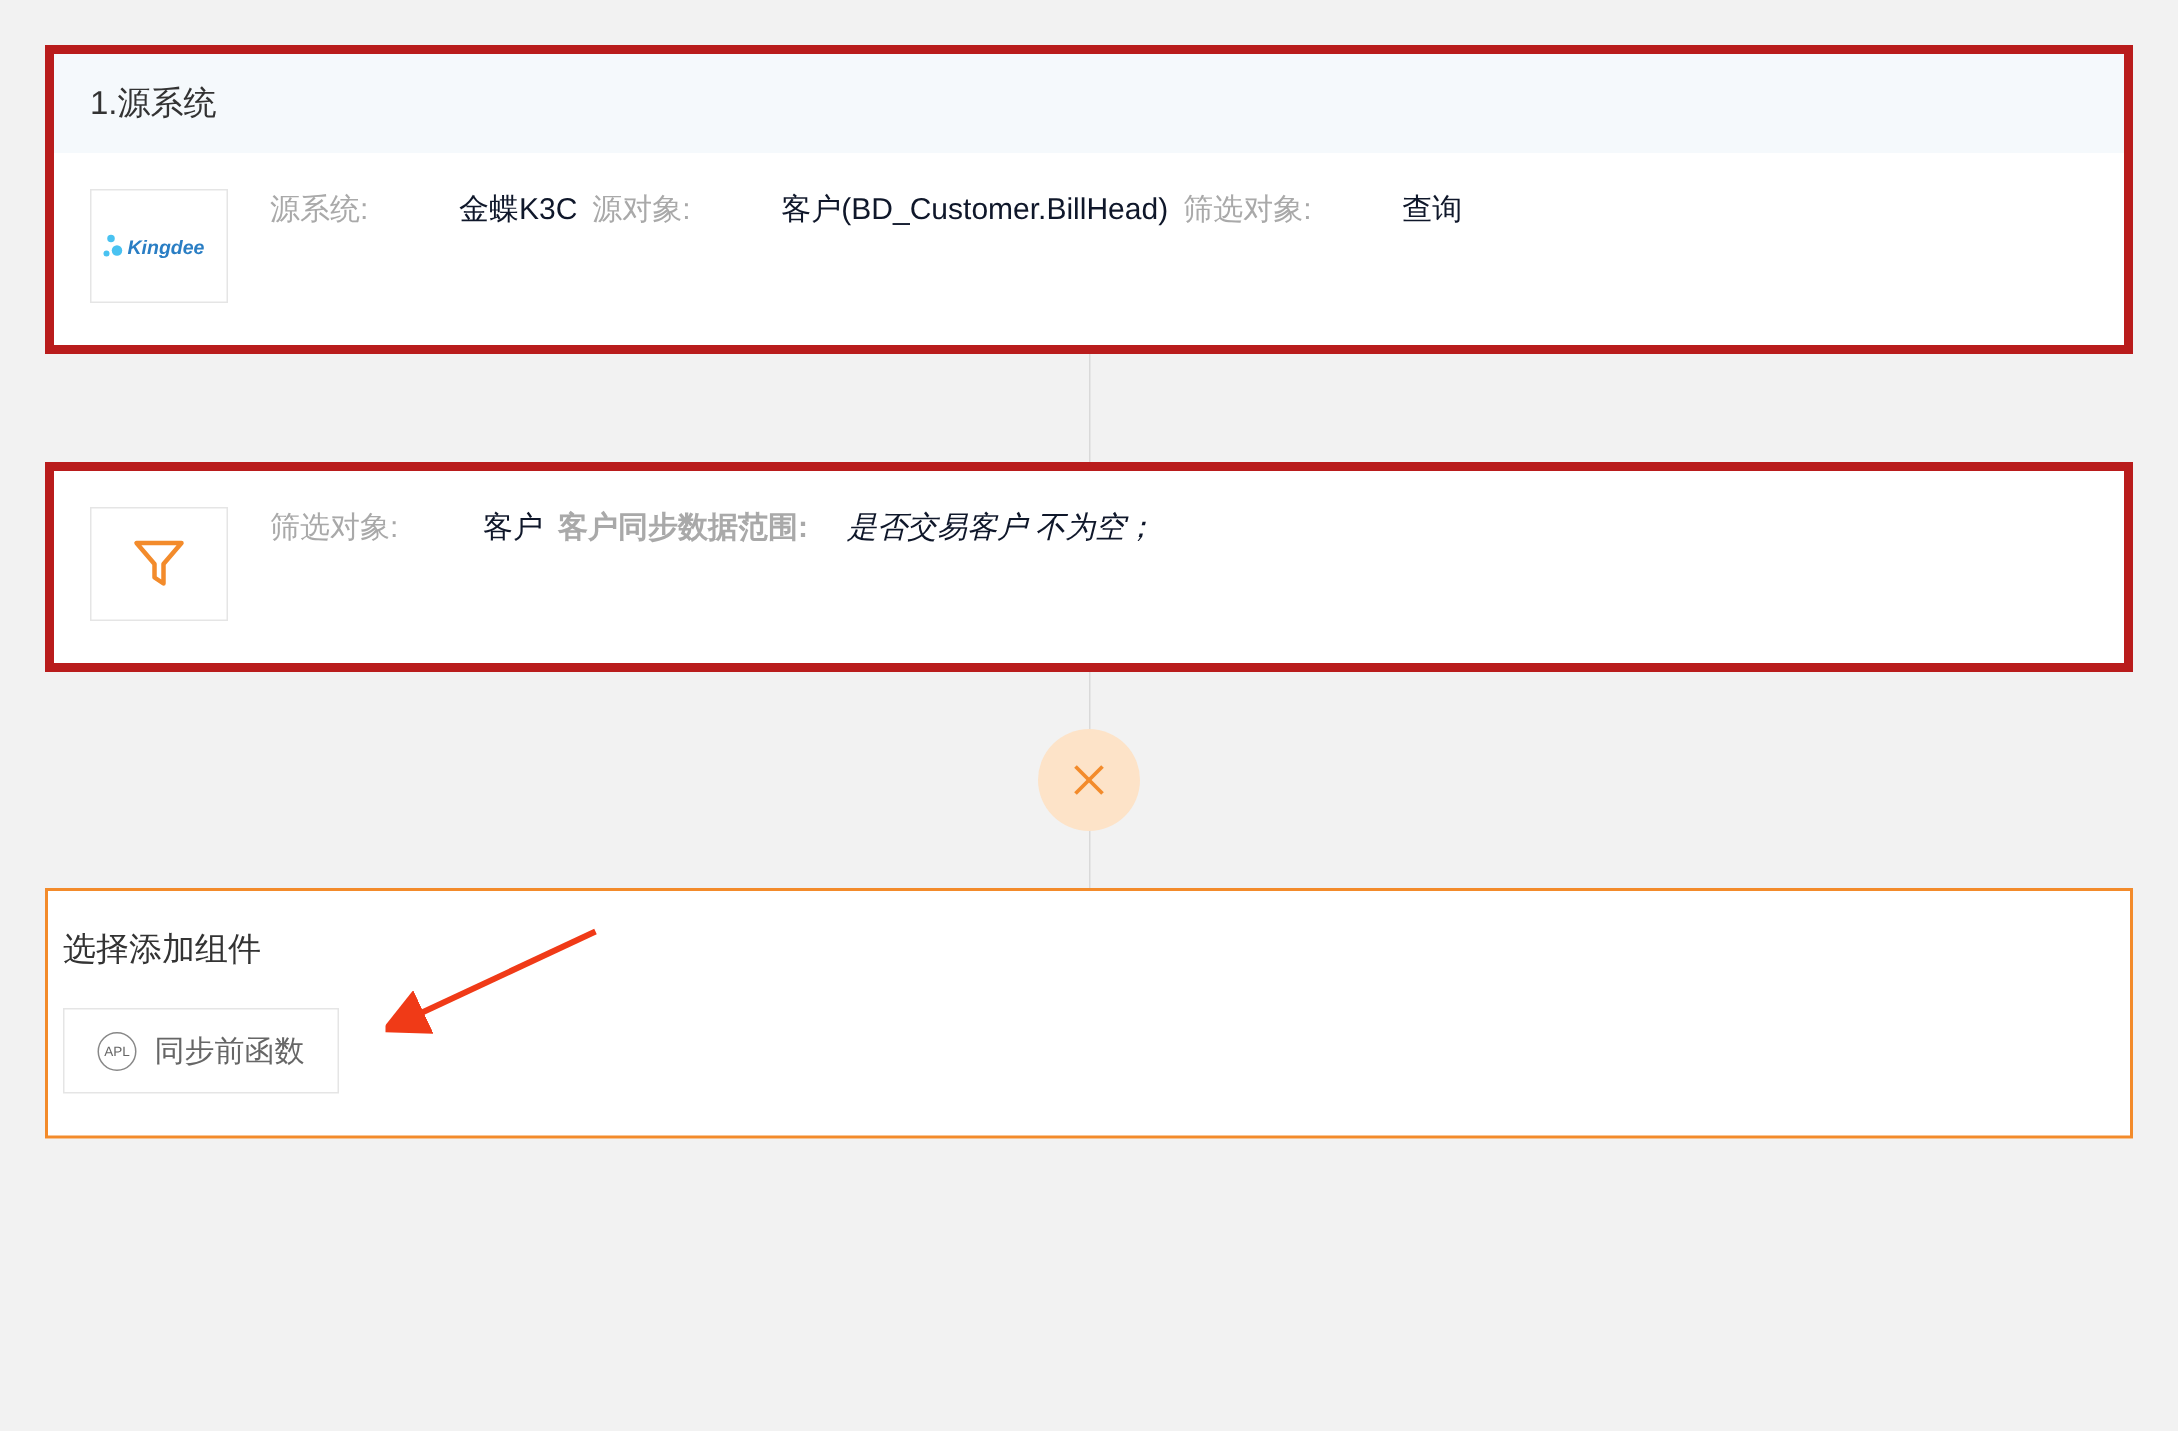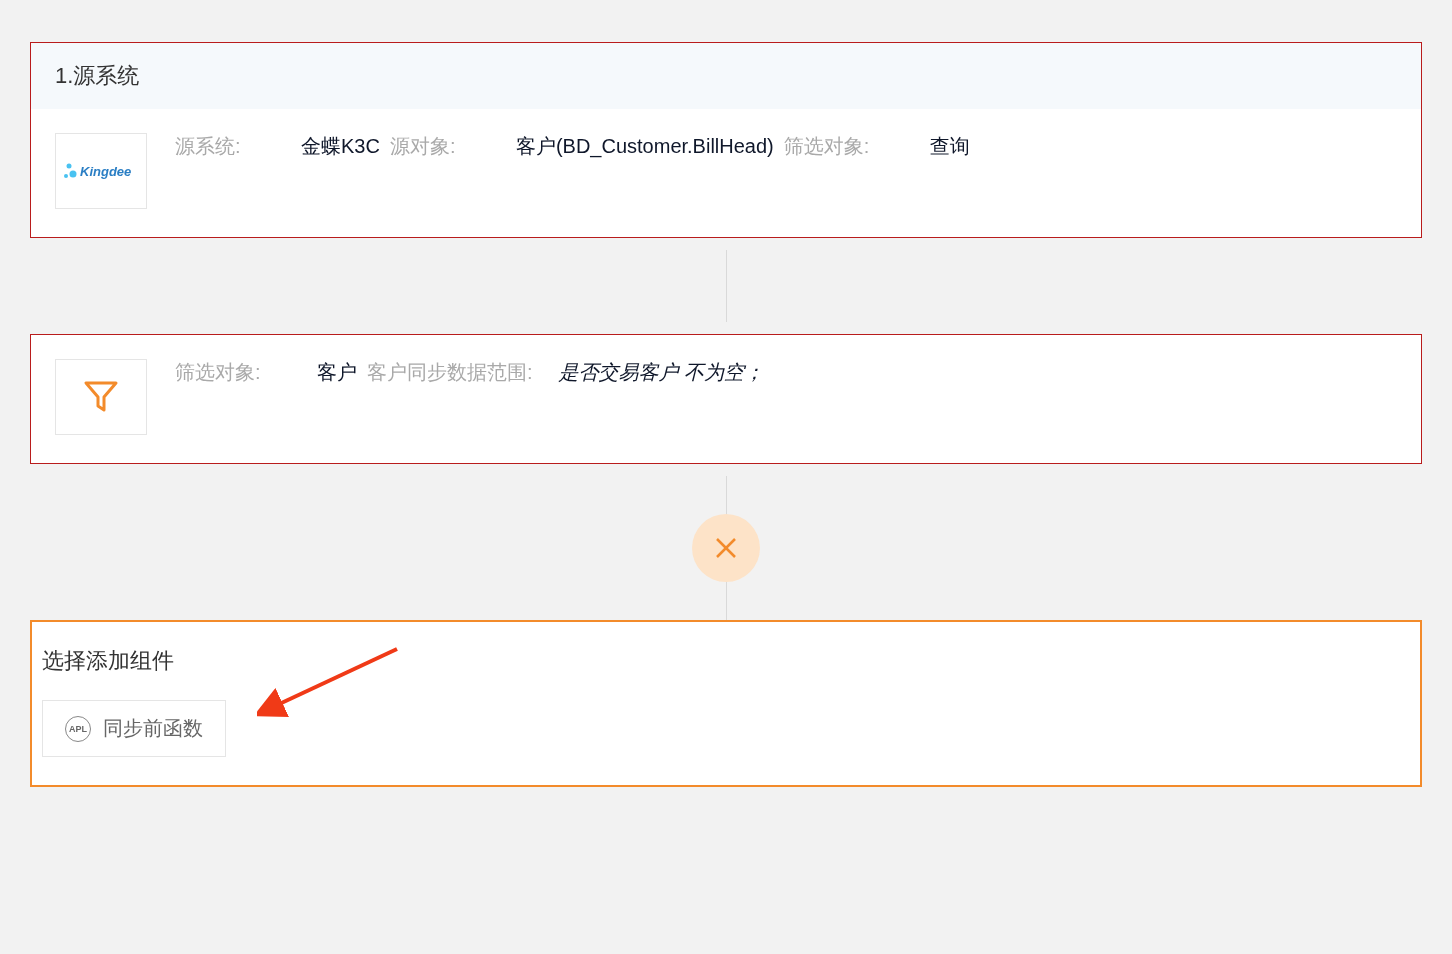--- a/index.html
+++ b/index.html
@@ -4,23 +4,23 @@
   <style>
     * { box-sizing: border-box; margin: 0; padding: 0; }
     body {
       background: #f2f2f2;
       font-family: -apple-system, BlinkMacSystemFont, "Segoe UI", "PingFang SC", "Microsoft YaHei", sans-serif;
       padding: 30px;
       font-size: 20px;
     }
     .step-card {
       background: #fff;
-      border: 1px solid #b91c1c;
+      border: 6px solid #b91c1c;
       width: 100%;
-      margin: 12px auto;
+      margin: 0 auto;
     }
     .step-header {
       background: #f5f9fc;
       padding: 18px 24px;
       font-size: 22px;
       color: #333;
       display: flex;
       justify-content: space-between;
       align-items: center;
     }
@@ -106,21 +106,21 @@
     }
     .apl-circle {
       width: 26px;
       height: 26px;
       border: 1.5px solid #888;
       border-radius: 50%;
       display: flex;
       align-items: center;
       justify-content: center;
       font-size: 9px;
-      font-weight: 700;
+      font-weight: 400;
       color: #666;
     }
     .arrow-annotation {
       position: absolute;
       pointer-events: none;
     }
   </style>
 </head>
 <body>
 
@@ -164,21 +164,21 @@
       <svg width="40" height="40" viewBox="0 0 40 40" fill="none">
         <path d="M5 6 H35 L23 20 V33 L17 29 V20 Z" stroke="#f38b2b" stroke-width="3" stroke-linejoin="round" fill="none"></path>
       </svg>
     </div>
     <div class="fields">
       <div class="field-row">
         <span class="field-label">筛选对象:</span>
         <span class="field-value" style="margin-left:22px;">客户</span>
       </div>
       <div class="field-row">
-        <span class="field-label" style="min-width:auto;">客户同步数据范围:</span>
+        <span class="field-label" style="min-width:auto;font-weight:bold;">客户同步数据范围:</span>
         <span class="field-value" style="margin-left:26px;font-style:italic;">是否交易客户 不为空；</span>
       </div>
     </div>
   </div>
 </div>
 
 <div class="connector-wrap">
   <div class="connector-line" style="height:40px;"></div>
   <div class="close-circle">
     <svg width="28" height="28" viewBox="0 0 28 28">

